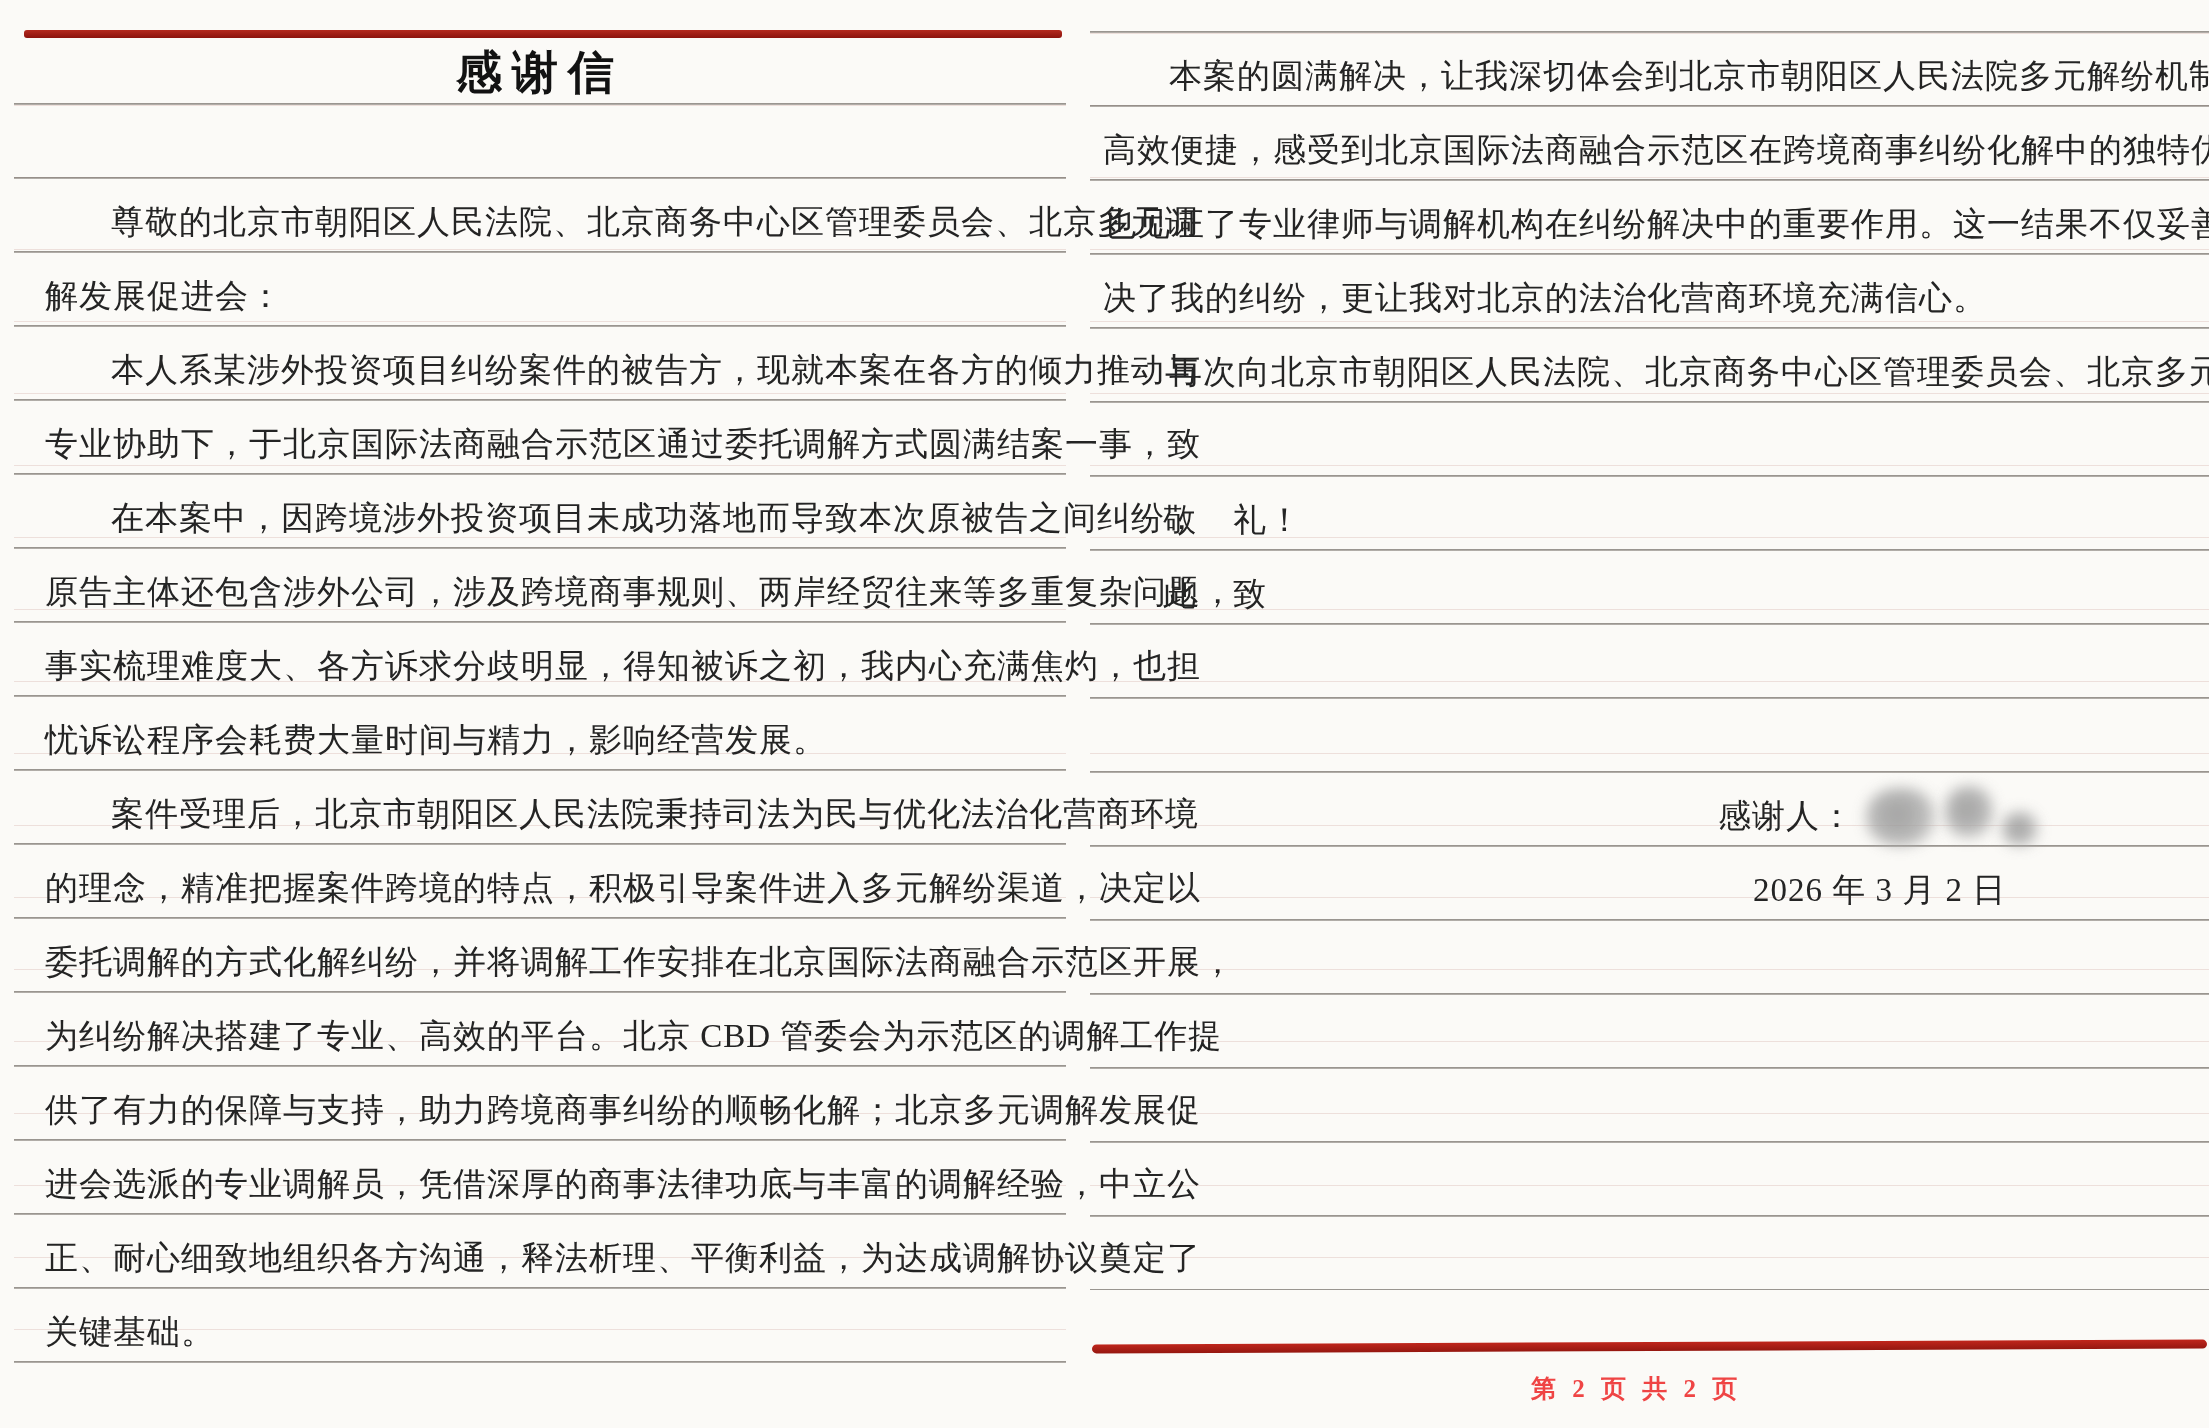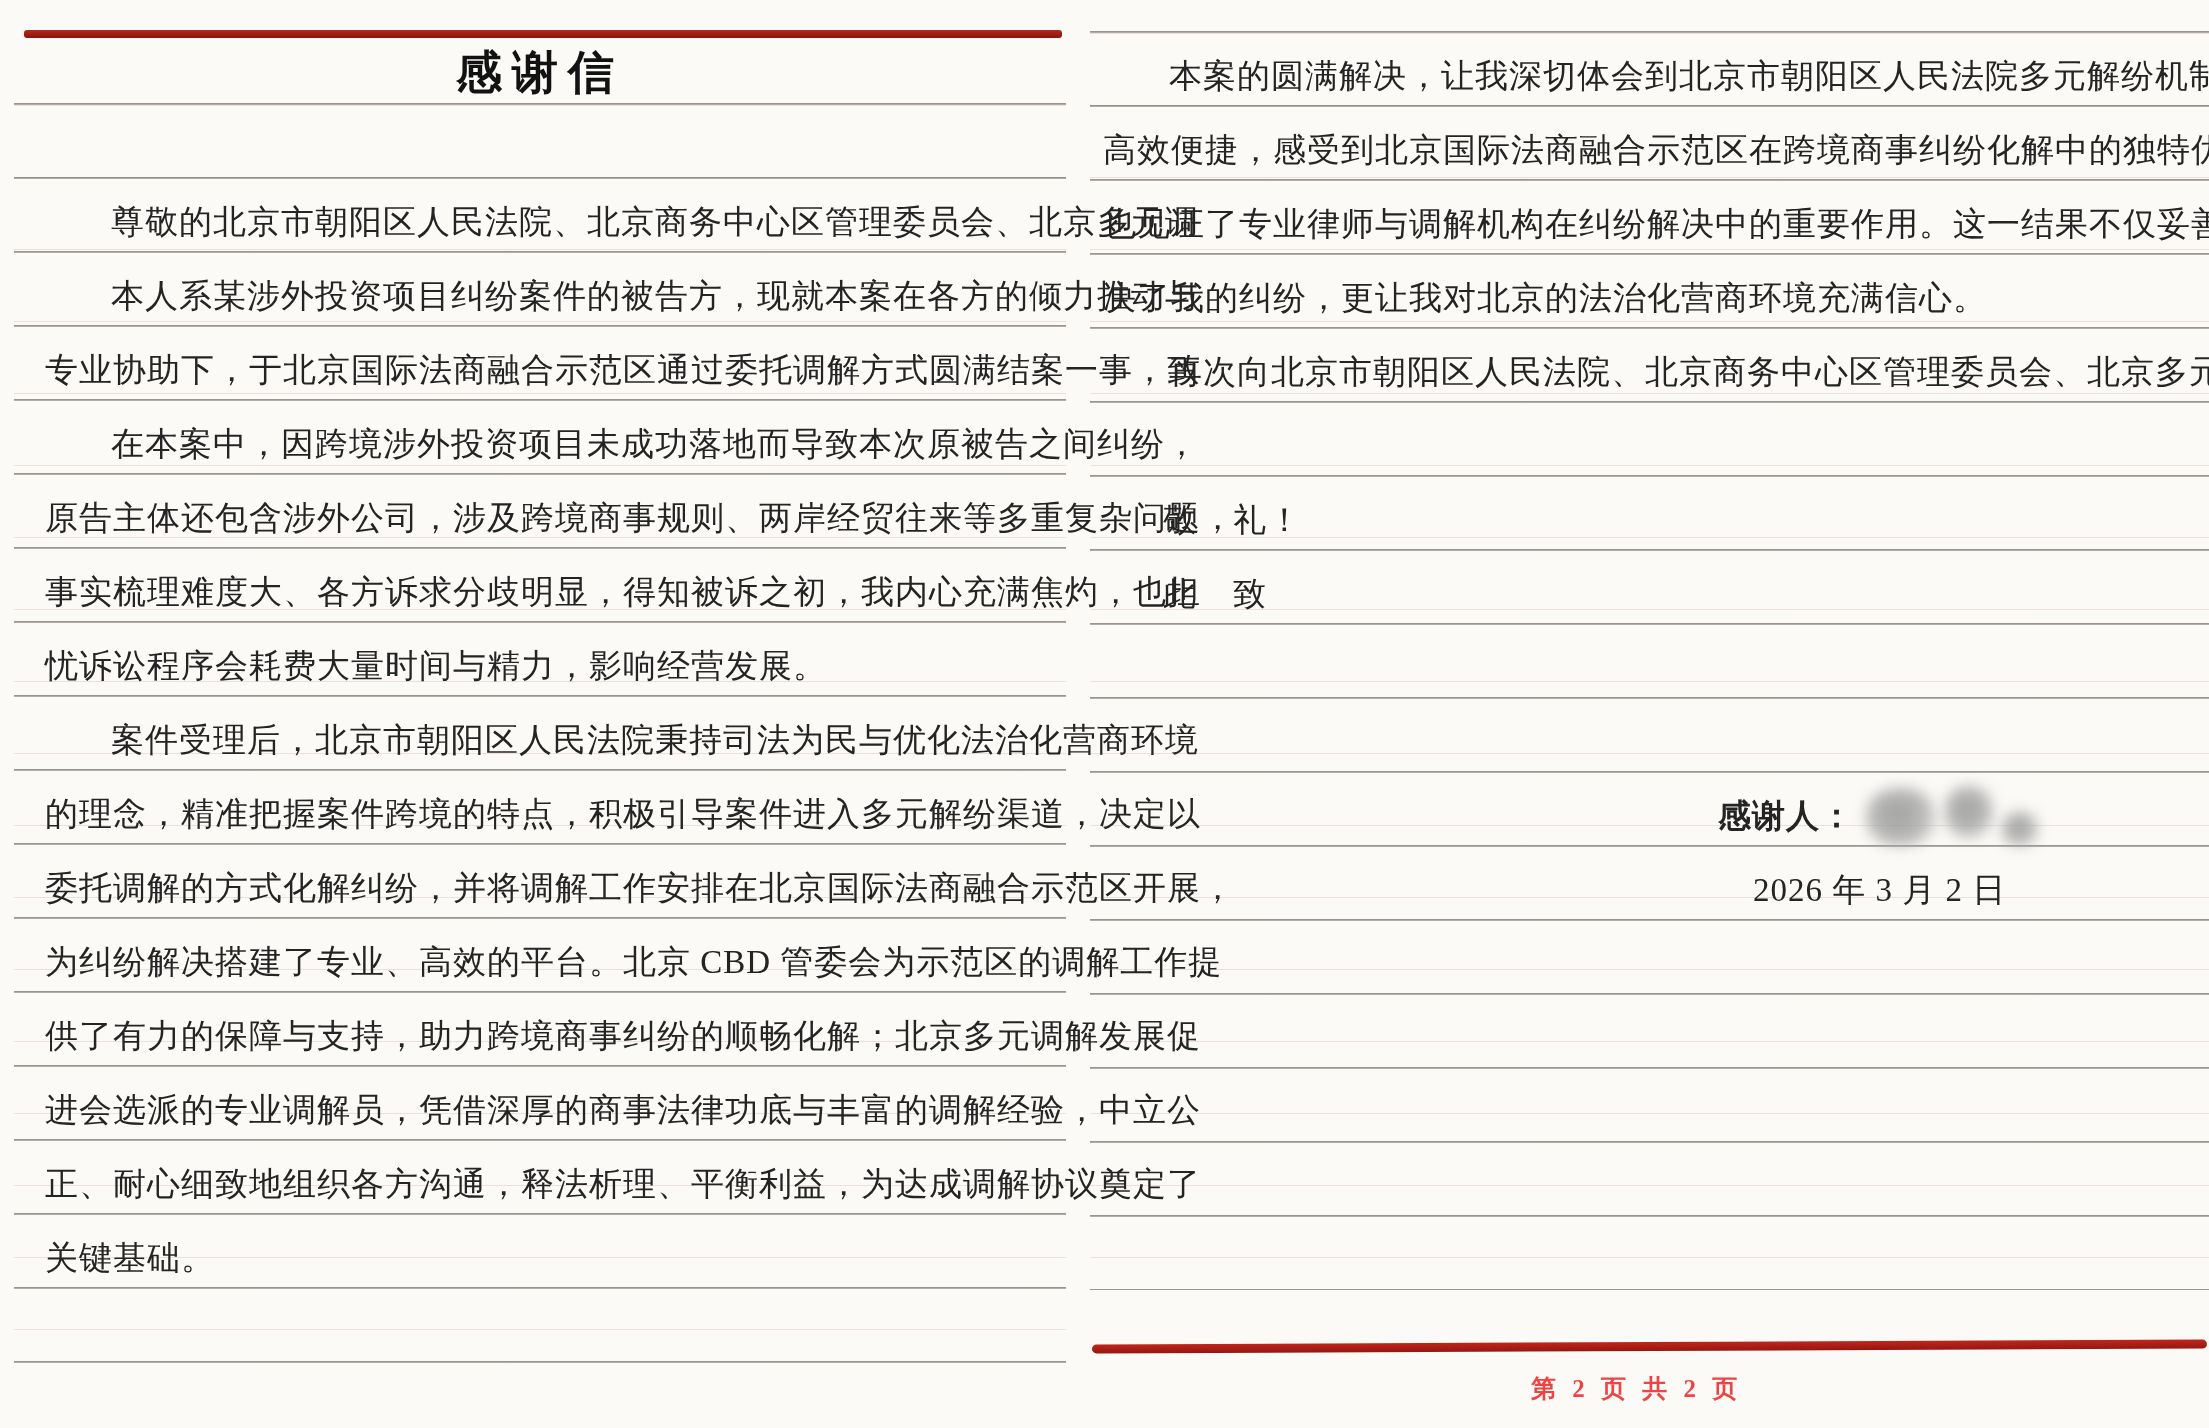--- a/index.html
+++ b/index.html
@@ -56,21 +56,21 @@
     white-space:nowrap;
     color:#242424;
   }
   .page-left  .row { padding-left:31px; padding-right:6px; }
   .page-right .row { padding-left:13px; padding-right:6px; }
   .page-left  .row.indent { padding-left:97px; }
   .page-right .row.indent { padding-left:79px; }
 
   .row.closing { padding-left:73px; letter-spacing:2px; }
 
-  .row.sig { padding-left:628px;font-weight:bold; }
+  .row.sig { padding-left:628px; }
   .row.date-row { padding-left:663px; }
 
   .blur-name { display:inline-flex; align-items:flex-end; gap:9px; margin-left:12px; margin-bottom:-10px; }
   .blur-name i {
     display:inline-block; border-radius:45%;
     background:radial-gradient(circle at 45% 45%, #8e8e8e 0%, #a9a9a9 55%, rgba(190,190,190,0) 100%);
     filter:blur(7px); opacity:.8;
   }
   .blur-name i:nth-child(1){ width:70px; height:58px; }
   .blur-name i:nth-child(2){ width:48px; height:52px; margin-bottom:8px; }
@@ -86,20 +86,21 @@
 </head>
 <body>
 
 <div class="page page-left">
   <div class="rule-red-top"></div>
   <div class="title">感谢信</div>
   <div class="ruled"></div>
   <div class="rows">
     <div class="row"></div>
     <div class="row indent">尊敬的北京市朝阳区人民法院、北京商务中心区管理委员会、北京多元调</div>
+    <div class="row">解发展促进会：</div>
     <div class="row indent">本人系某涉外投资项目纠纷案件的被告方，现就本案在各方的倾力推动与</div>
     <div class="row">专业协助下，于北京国际法商融合示范区通过委托调解方式圆满结案一事，致</div>
     <div class="row indent">在本案中，因跨境涉外投资项目未成功落地而导致本次原被告之间纠纷，</div>
     <div class="row">原告主体还包含涉外公司，涉及跨境商事规则、两岸经贸往来等多重复杂问题，</div>
     <div class="row">事实梳理难度大、各方诉求分歧明显，得知被诉之初，我内心充满焦灼，也担</div>
     <div class="row">忧诉讼程序会耗费大量时间与精力，影响经营发展。</div>
     <div class="row indent">案件受理后，北京市朝阳区人民法院秉持司法为民与优化法治化营商环境</div>
     <div class="row">的理念，精准把握案件跨境的特点，积极引导案件进入多元解纷渠道，决定以</div>
     <div class="row">委托调解的方式化解纠纷，并将调解工作安排在北京国际法商融合示范区开展，</div>
     <div class="row">为纠纷解决搭建了专业、高效的平台。北京 CBD 管委会为示范区的调解工作提</div>

